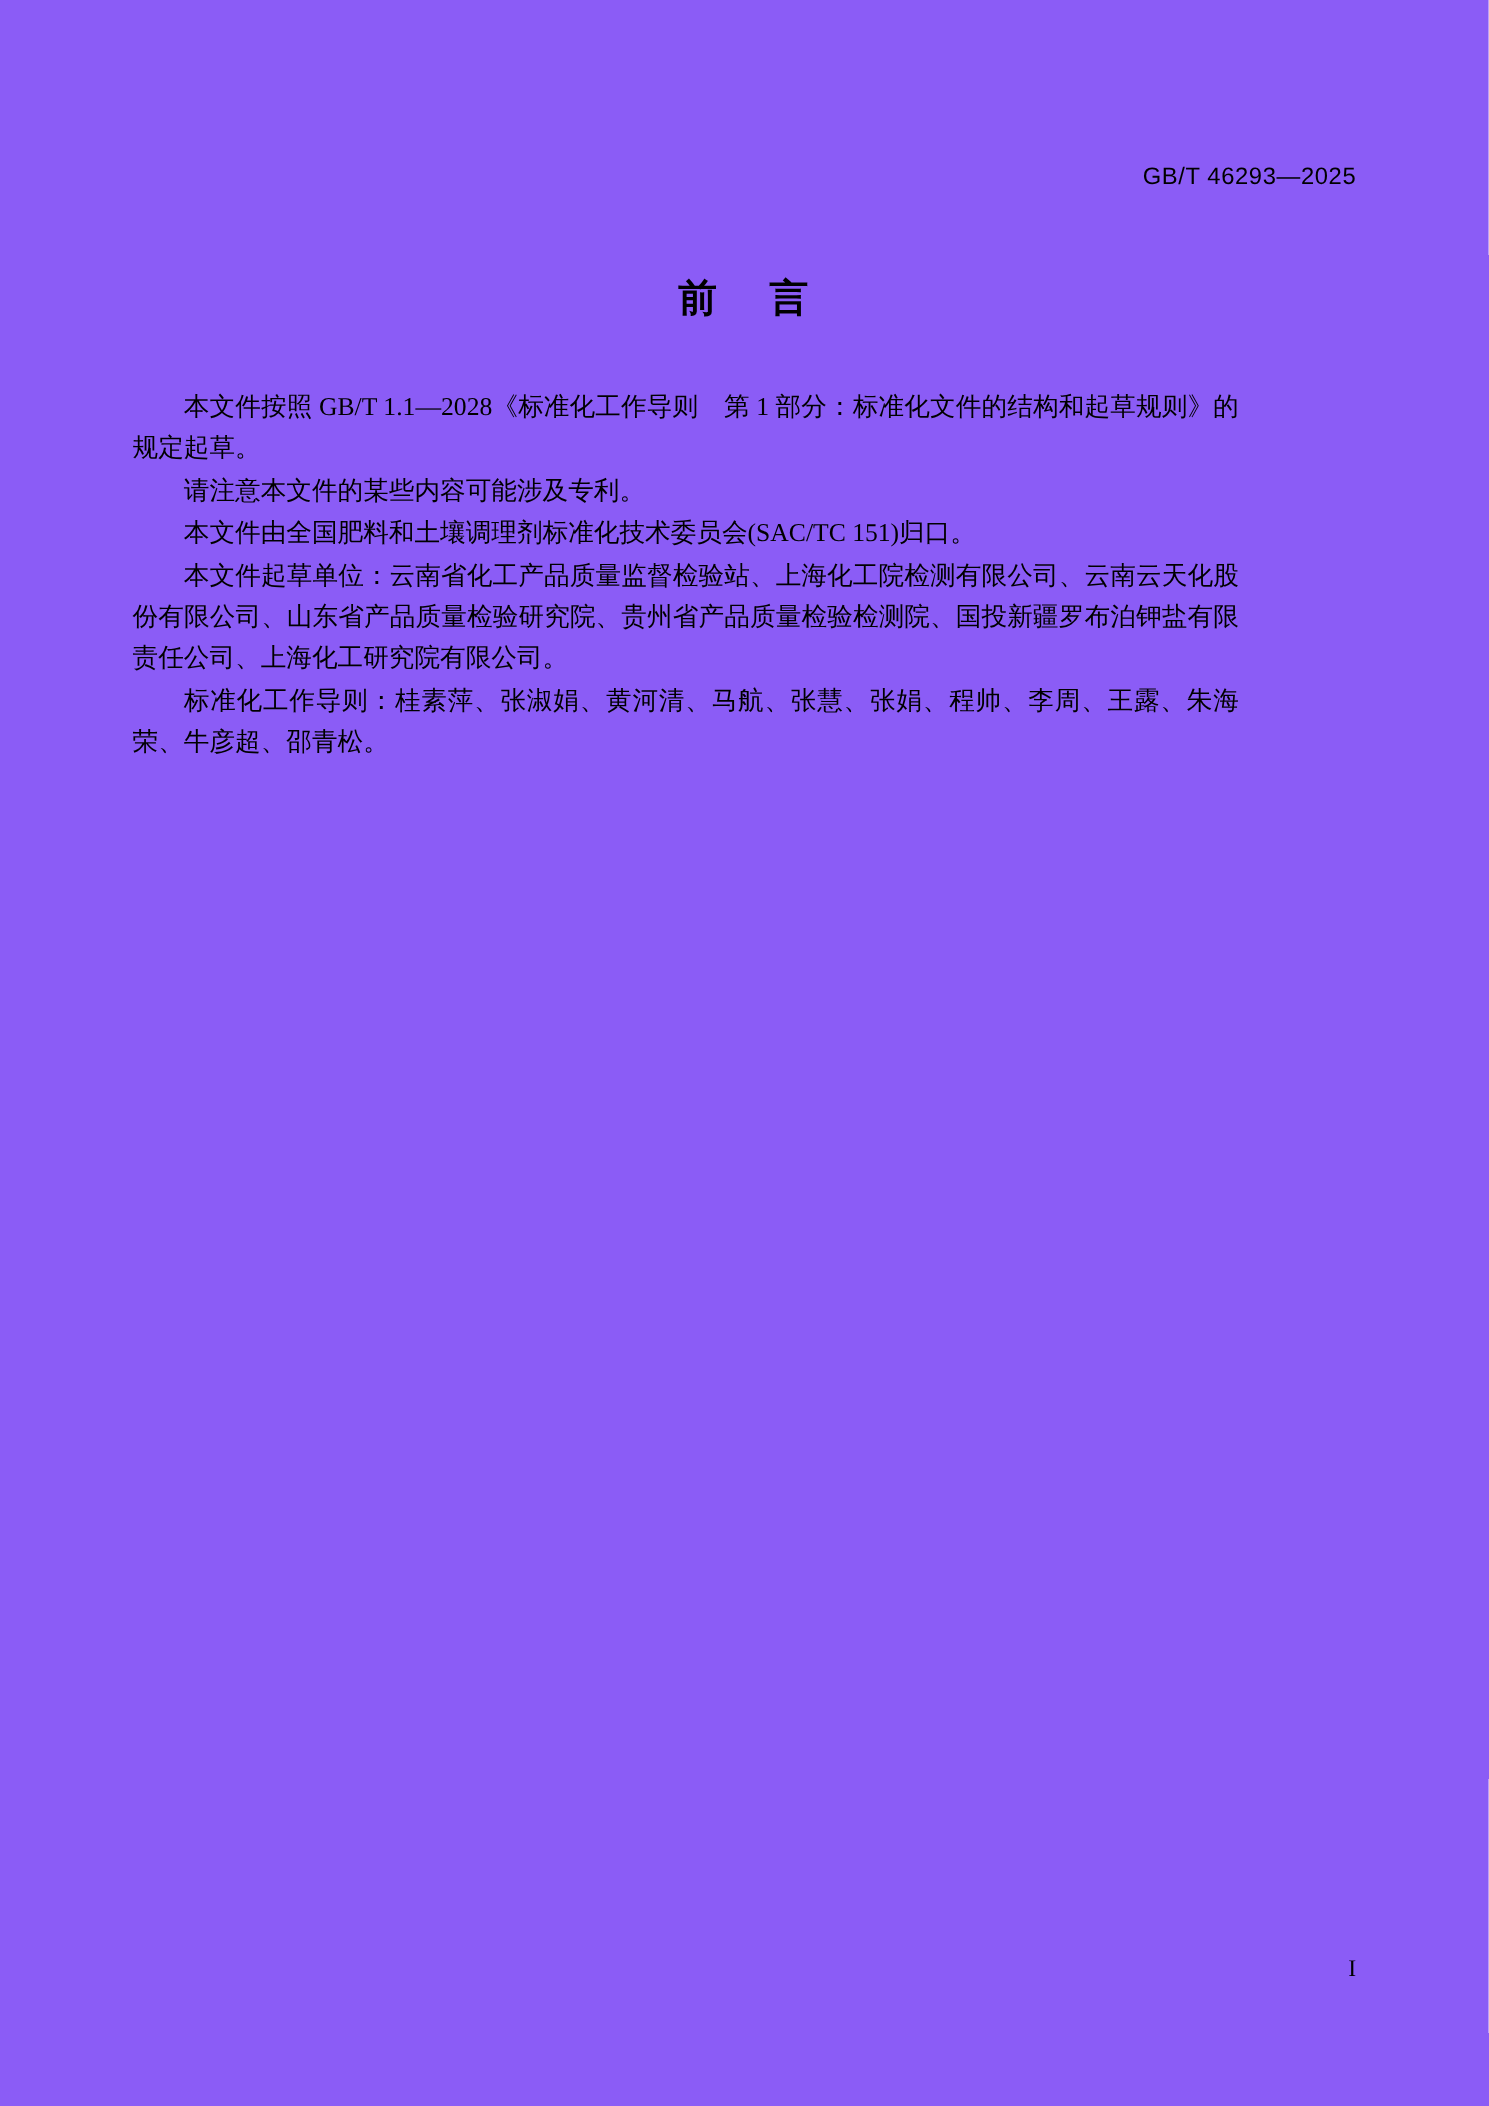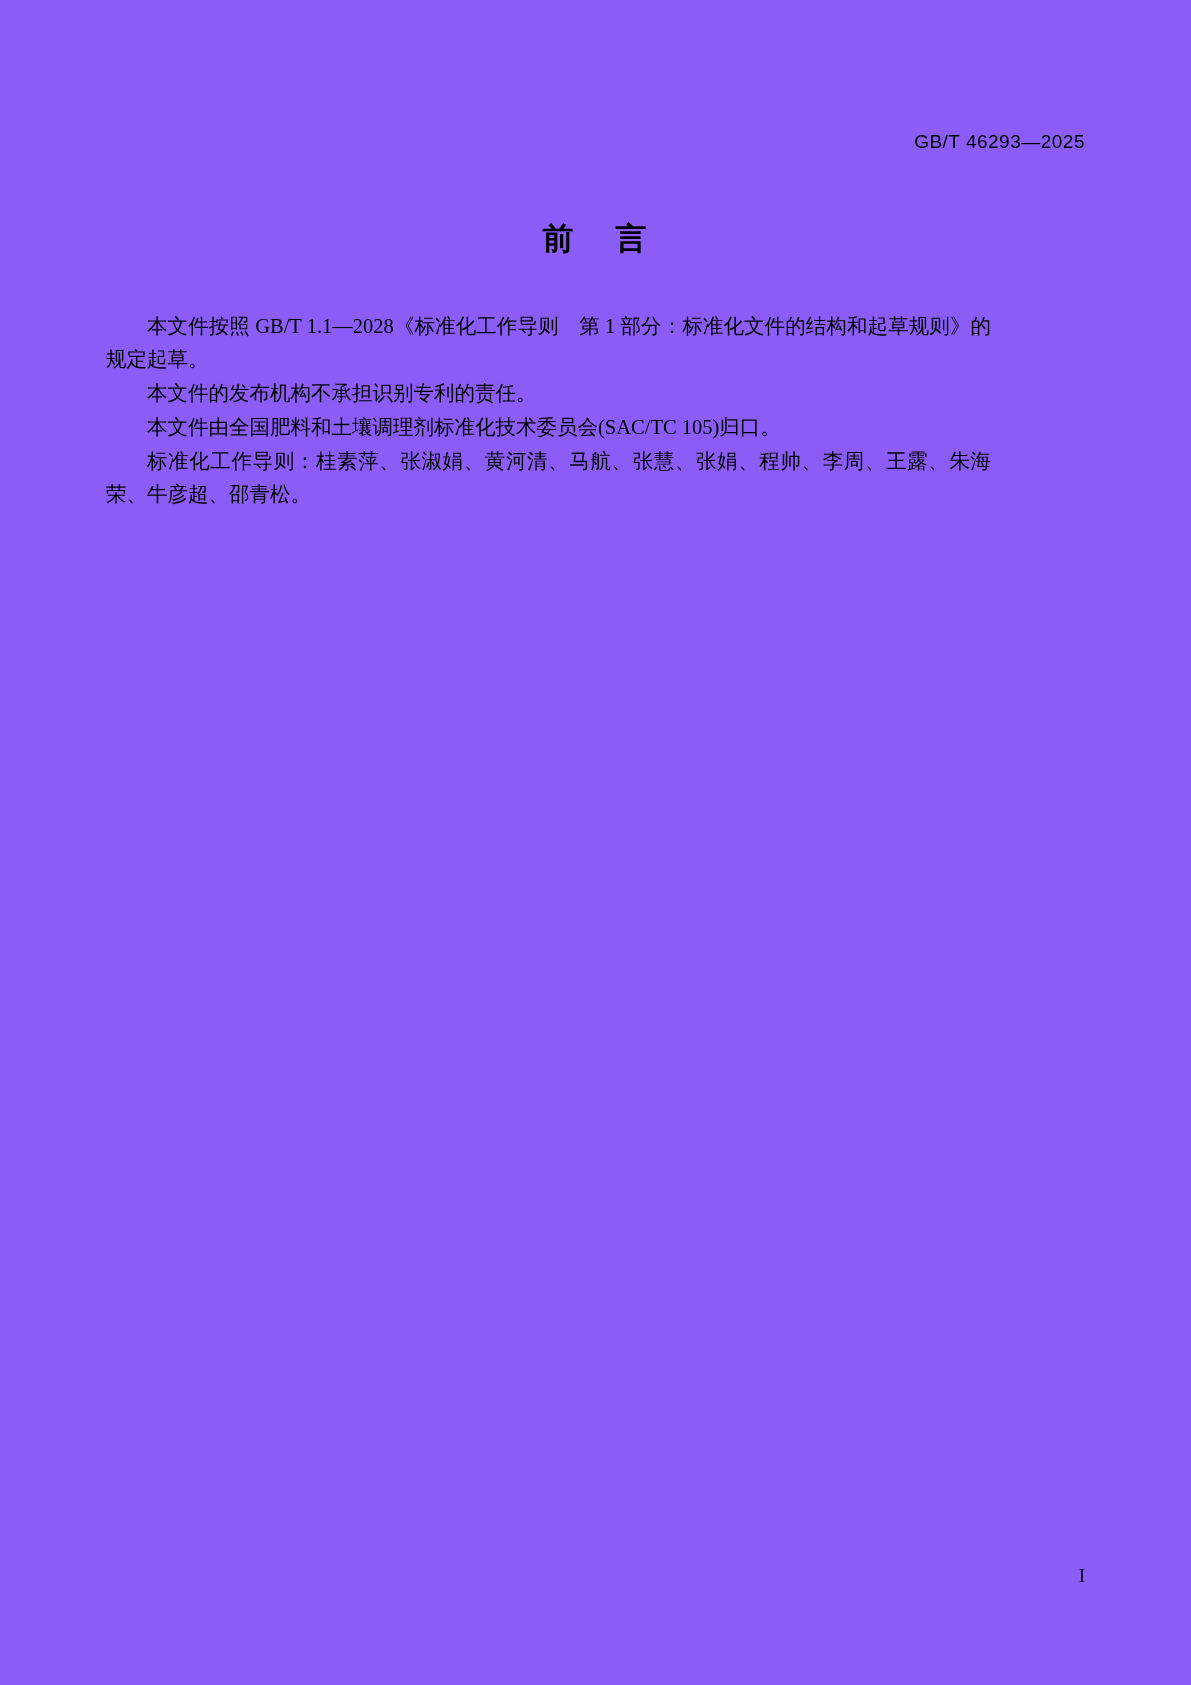--- a/index.html
+++ b/index.html
@@ -69,20 +69,21 @@
 <div class="page">
 
   <div class="header-code">GB/T 46293—2025</div>
 
   <div class="doc-title">
     <span>前</span><span class="sp"></span><span>言</span>
   </div>
 
   <div class="body-block">
     <p class="para">本文件按照 GB/T 1.1—2028《标准化工作导则　第 1 部分：标准化文件的结构和起草规则》的规定起草。</p>
-    <p class="para">本文件的发布机构不承担识别专利的责任。</p>
-    <p class="para">本文件由全国肥料和土壤调理剂标准化技术委员会(SAC/TC 105)归口。</p>
+    <p class="para">请注意本文件的某些内容可能涉及专利。</p>
+    <p class="para">本文件由全国肥料和土壤调理剂标准化技术委员会(SAC/TC 151)归口。</p>
+    <p class="para">本文件起草单位：云南省化工产品质量监督检验站、上海化工院检测有限公司、云南云天化股份有限公司、山东省产品质量检验研究院、贵州省产品质量检验检测院、国投新疆罗布泊钾盐有限责任公司、上海化工研究院有限公司。</p>
     <p class="para">标准化工作导则：桂素萍、张淑娟、黄河清、马航、张慧、张娟、程帅、李周、王露、朱海荣、牛彦超、邵青松。</p>
   </div>
 
   <div class="page-number">I</div>
 
 </div>
 
 </body></html>

